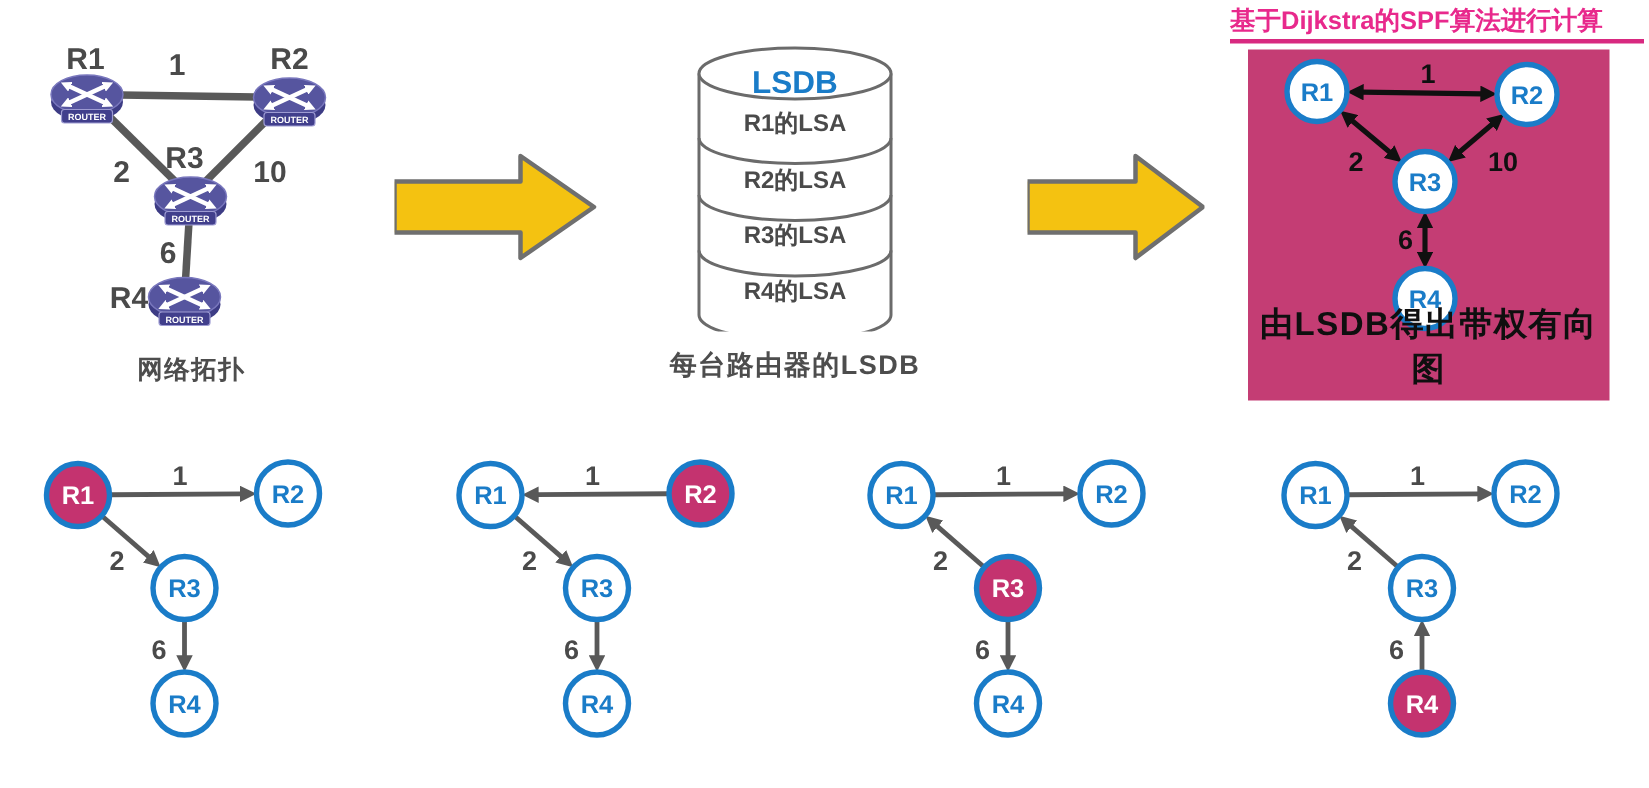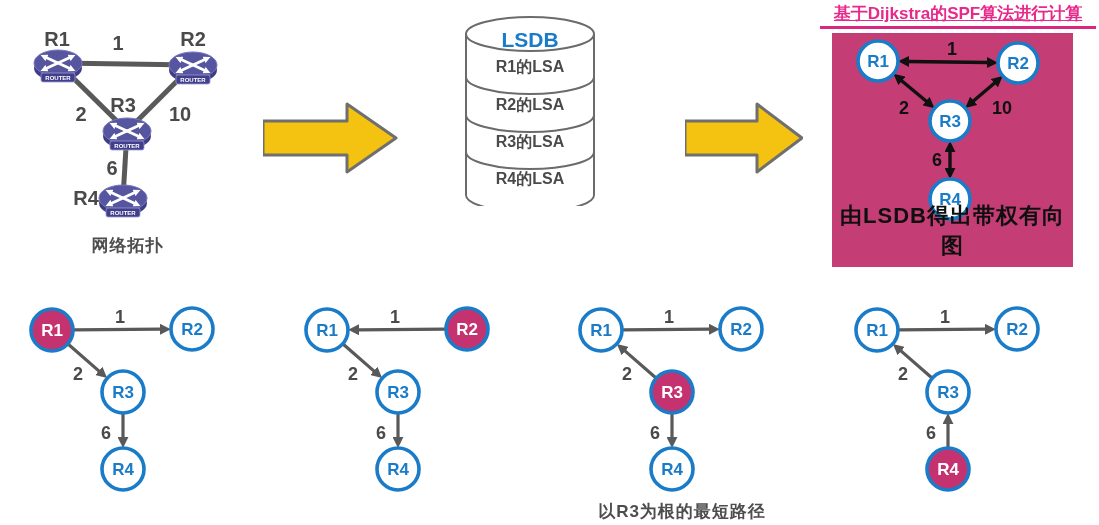--- a/index.html
+++ b/index.html
@@ -3,26 +3,26 @@
 <meta charset="utf-8">
 <style>
   html,body{margin:0;padding:0;background:#fff;}
   #canvas{position:relative;width:1099px;height:525px;background:#ffffff;overflow:hidden;
           font-family:"Liberation Sans",sans-serif;}
   .abs{position:absolute;}
   .caption{font-weight:bold;color:#4d4d4d;font-size:17px;text-align:center;letter-spacing:1px;}
   #topo-block{left:10px;top:6px;width:235px;}
   #arrow1{left:263px;top:102px;}
   #arrow2{left:685px;top:102px;}
-  #lsdb-block{left:420px;top:10px;width:220px;}
+  #lsdb-block{left:420px;top:25px;width:220px;}
   #lsdb-block svg{display:block;margin:0 auto;}
   #lsdb-block .caption{margin-top:10px;font-size:18px;}
   #topo-block .caption{margin-top:6px;}
-  #spf-title{left:820px;top:2px;width:276px;text-align:center;font-weight:bold;font-size:17px;
-             color:#e8298c;border-bottom:3px solid #d82980;padding-bottom:1px;line-height:23px;text-decoration:underline;}
+  #spf-title{left:820px;top:2px;width:276px;text-align:left;font-weight:bold;font-size:17px;
+             color:#e8298c;border-bottom:3px solid #d82980;padding-bottom:1px;line-height:23px;}
   #spf-panel{left:832px;top:33px;width:241px;height:234px;background:#c43d74;}
   #spf-caption{position:absolute;left:0;bottom:6px;width:100%;text-align:center;
                color:#0f0f0f;font-weight:bold;font-size:22px;letter-spacing:1px;}
   .tree{top:292px;width:250px;}
   .tree .caption{margin-top:0;}
   svg text{font-family:"Liberation Sans",sans-serif;}
   .node-txt{font-size:17px;font-weight:bold;}
   .cost-txt{font-size:18px;font-weight:bold;fill:#4a4a4a;}
   .cost-black{font-size:18px;font-weight:bold;fill:#101010;}
   .topo-name{font-size:20px;font-weight:bold;fill:#4a4a4a;}
@@ -101,20 +101,21 @@
         <path d="M11,67 A64,17 0 0 0 139,67" fill="none" stroke="#6b6b6b" stroke-width="2"></path>
         <path d="M11,105 A64,17 0 0 0 139,105" fill="none" stroke="#6b6b6b" stroke-width="2"></path>
         <path d="M11,142 A64,17 0 0 0 139,142" fill="none" stroke="#6b6b6b" stroke-width="2"></path>
         <ellipse cx="75" cy="24" rx="64" ry="17" fill="#ffffff" stroke="#6b6b6b" stroke-width="2"></ellipse>
         <text x="75" y="37" text-anchor="middle" class="lsdb-title">LSDB</text>
         <text x="75" y="62" text-anchor="middle" class="lsdb-row">R1的LSA</text>
         <text x="75" y="100" text-anchor="middle" class="lsdb-row">R2的LSA</text>
         <text x="75" y="137" text-anchor="middle" class="lsdb-row">R3的LSA</text>
         <text x="75" y="174" text-anchor="middle" class="lsdb-row">R4的LSA</text>
       </svg>
+    <div class="caption">每台路由器的LSDB</div>
   </div>
 
   <div id="arrow2" class="abs">
     <svg width="118" height="72">
       <polygon points="0,19 72,19 72,2 117,36 72,70 72,53 0,53" fill="#f4c211" stroke="#6f6f6f" stroke-width="3" stroke-linejoin="round"></polygon>
     </svg>
   </div>
 
   <div id="spf-title" class="abs">基于Dijkstra的SPF算法进行计算</div>
   <div id="spf-panel" class="abs">
@@ -205,21 +206,20 @@
         <text x="98" y="147" class="cost-txt" text-anchor="middle">6</text>
         <circle cx="44" cy="38" r="21" fill="#fff" stroke="#1a7cc8" stroke-width="3.6"></circle>
         <text x="44" y="44" text-anchor="middle" class="node-txt" fill="#1a7cc8">R1</text>
         <circle cx="184" cy="37" r="21" fill="#fff" stroke="#1a7cc8" stroke-width="3.6"></circle>
         <text x="184" y="43" text-anchor="middle" class="node-txt" fill="#1a7cc8">R2</text>
         <circle cx="115" cy="100" r="21" fill="#c4336f" stroke="#1a7cc8" stroke-width="3.6"></circle>
         <text x="115" y="106" text-anchor="middle" class="node-txt" fill="#ffffff">R3</text>
         <circle cx="115" cy="177" r="21" fill="#fff" stroke="#1a7cc8" stroke-width="3.6"></circle>
         <text x="115" y="183" text-anchor="middle" class="node-txt" fill="#1a7cc8">R4</text>
       </svg>
-    <div class="caption">以R3为根的最短路径</div>
   </div>
   <div class="tree abs" style="left:833px">
     <svg width="250" height="204">
         <defs>
           <marker id="mg3" viewBox="0 0 10 10" refX="1" refY="5" markerWidth="11" markerHeight="11" orient="auto-start-reverse" markerUnits="userSpaceOnUse">
             <path d="M0,0 L10,5 L0,10 z" fill="#595959"></path>
           </marker>
         </defs>
         <line x1="65.99943879698472" y1="37.84286115145011" x2="153.00079078606697" y2="37.22142292295666" stroke="#595959" stroke-width="3.2" marker-end="url(#mg3)"></line>
         <text x="112" y="31" class="cost-txt" text-anchor="middle">1</text>

